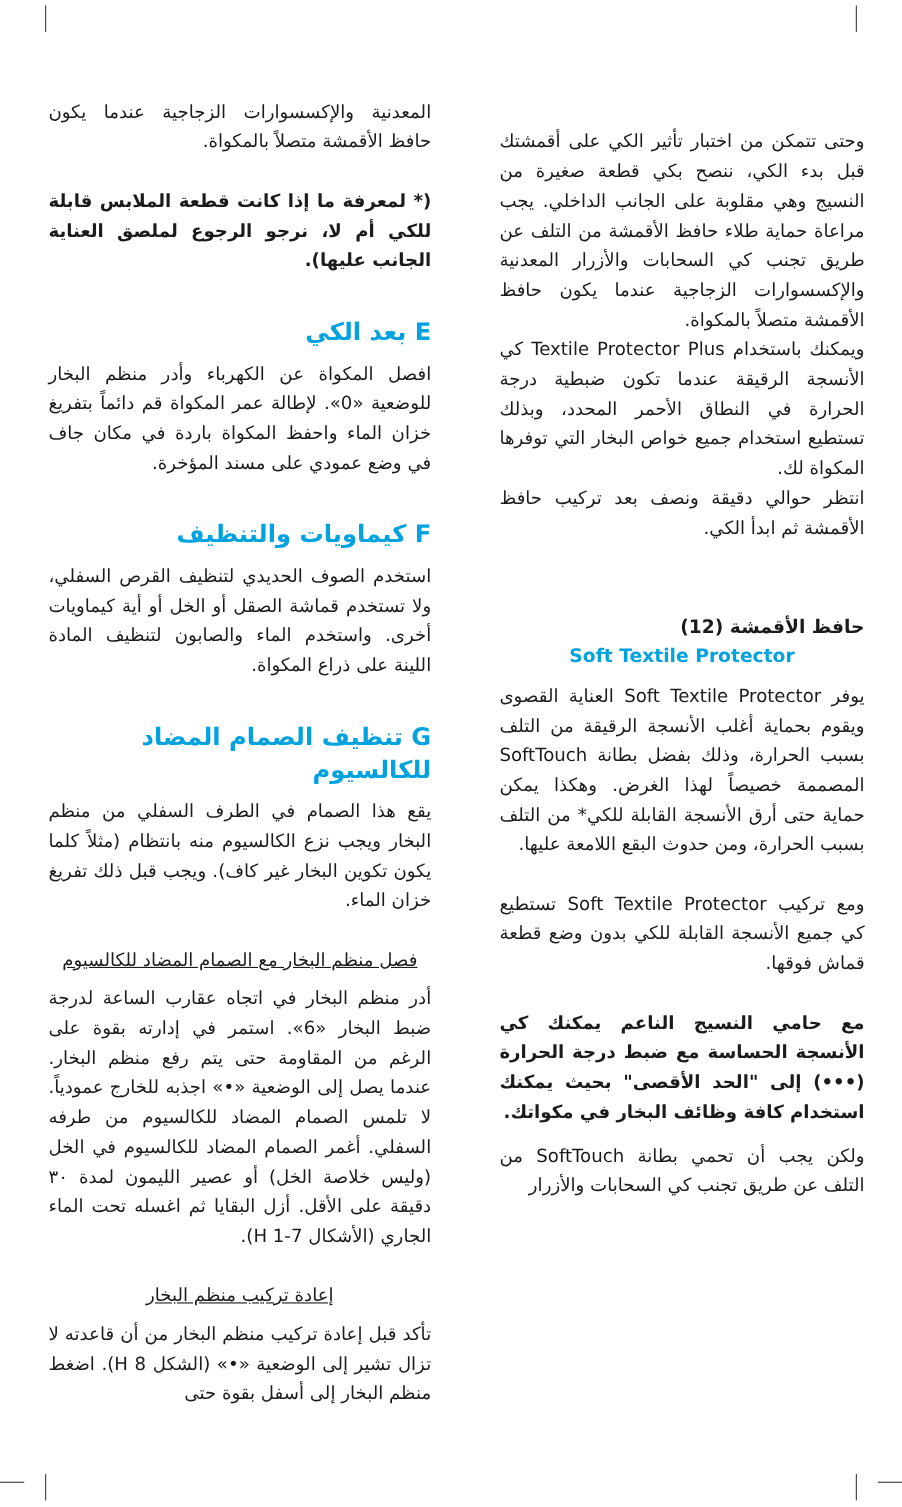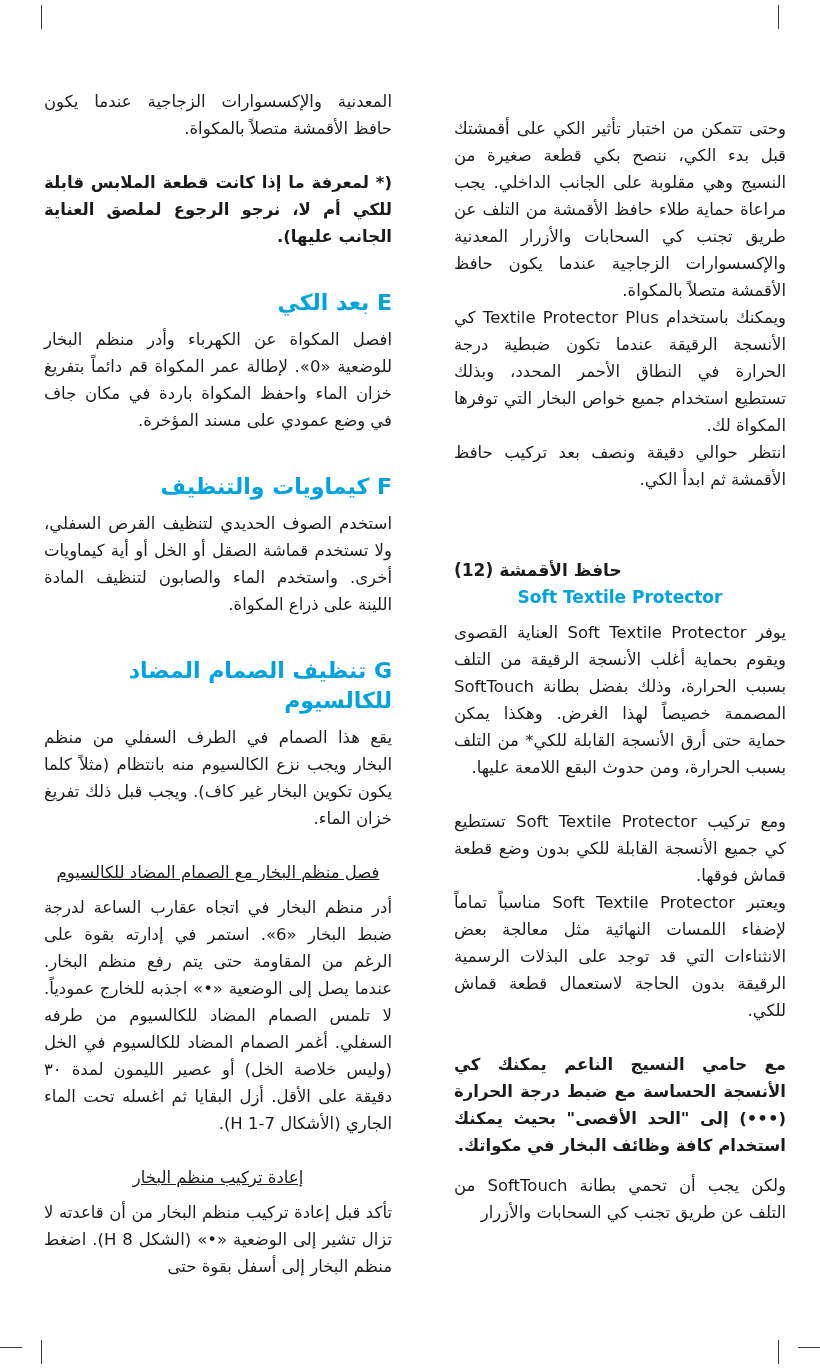--- a/index.html
+++ b/index.html
@@ -64,21 +64,21 @@
     font-size: 22px;
     line-height: 30px;
     text-align: right;
   }
   .h-black-sm {
     margin: 0;
     color: #1b1b1b;
     font-weight: bold;
     font-size: 17px;
     line-height: 27px;
-    text-align: left;
+    text-align: right;
   }
   .h-blue-sm {
     margin: 0;
     color: var(--accent, #00a3e0);
     font-weight: bold;
     font-size: 17px;
     line-height: 27px;
     text-align: center;
   }
   .subhead {
@@ -111,21 +111,20 @@
   <section class="col col-right">
     <p class="para mt-sm">وحتى تتمكن من اختبار تأثير الكي على أقمشتك قبل بدء الكي، ننصح بكي قطعة صغيرة من النسيج وهي مقلوبة على الجانب الداخلي. يجب مراعاة حماية طلاء حافظ الأقمشة من التلف عن طريق تجنب كي السحابات والأزرار المعدنية والإكسسوارات الزجاجية عندما يكون حافظ الأقمشة متصلاً بالمكواة.</p>
     <p class="para">ويمكنك باستخدام Textile Protector Plus كي الأنسجة الرقيقة عندما تكون ضبطية درجة الحرارة في النطاق الأحمر المحدد، وبذلك تستطيع استخدام جميع خواص البخار التي توفرها المكواة لك.</p>
     <p class="para">انتظر حوالي دقيقة ونصف بعد تركيب حافظ الأقمشة ثم ابدأ الكي.</p>
 
     <h3 class="h-black-sm mt-lg">حافظ الأقمشة (12)</h3>
     <h3 class="h-blue-sm">Soft Textile Protector</h3>
 
     <p class="para mt-xs">يوفر Soft Textile Protector العناية القصوى ويقوم بحماية أغلب الأنسجة الرقيقة من التلف بسبب الحرارة، وذلك بفضل بطانة SoftTouch المصممة خصيصاً لهذا الغرض. وهكذا يمكن حماية حتى أرق الأنسجة القابلة للكي* من التلف بسبب الحرارة، ومن حدوث البقع اللامعة عليها.</p>
     <p class="para mt-sm">ومع تركيب Soft Textile Protector تستطيع كي جميع الأنسجة القابلة للكي بدون وضع قطعة قماش فوقها.</p>
-    <p class="para">ويعتبر Soft Textile Protector مناسباً تماماً لإضفاء اللمسات النهائية مثل معالجة بعض الانثناءات التي قد توجد على البذلات الرسمية الرقيقة بدون الحاجة لاستعمال قطعة قماش للكي.</p>
     <p class="para bold mt-sm">مع حامي النسيج الناعم يمكنك كي الأنسجة الحساسة مع ضبط درجة الحرارة (•••) إلى "الحد الأقصى" بحيث يمكنك استخدام كافة وظائف البخار في مكواتك.</p>
     <p class="para mt-12">ولكن يجب أن تحمي بطانة SoftTouch من التلف عن طريق تجنب كي السحابات والأزرار</p>
   </section>
 
   <section class="col col-left">
     <p class="para">المعدنية والإكسسوارات الزجاجية عندما يكون حافظ الأقمشة متصلاً بالمكواة.</p>
     <p class="para bold mt-sm">(* لمعرفة ما إذا كانت قطعة الملابس قابلة للكي أم لا، نرجو الرجوع لملصق العناية الجانب عليها).</p>
 
     <h2 class="h-blue mt-md">E بعد الكي</h2>
     <p class="para mt-xs">افصل المكواة عن الكهرباء وأدر منظم البخار للوضعية «0». لإطالة عمر المكواة قم دائماً بتفريغ خزان الماء واحفظ المكواة باردة في مكان جاف في وضع عمودي على مسند المؤخرة.</p>

